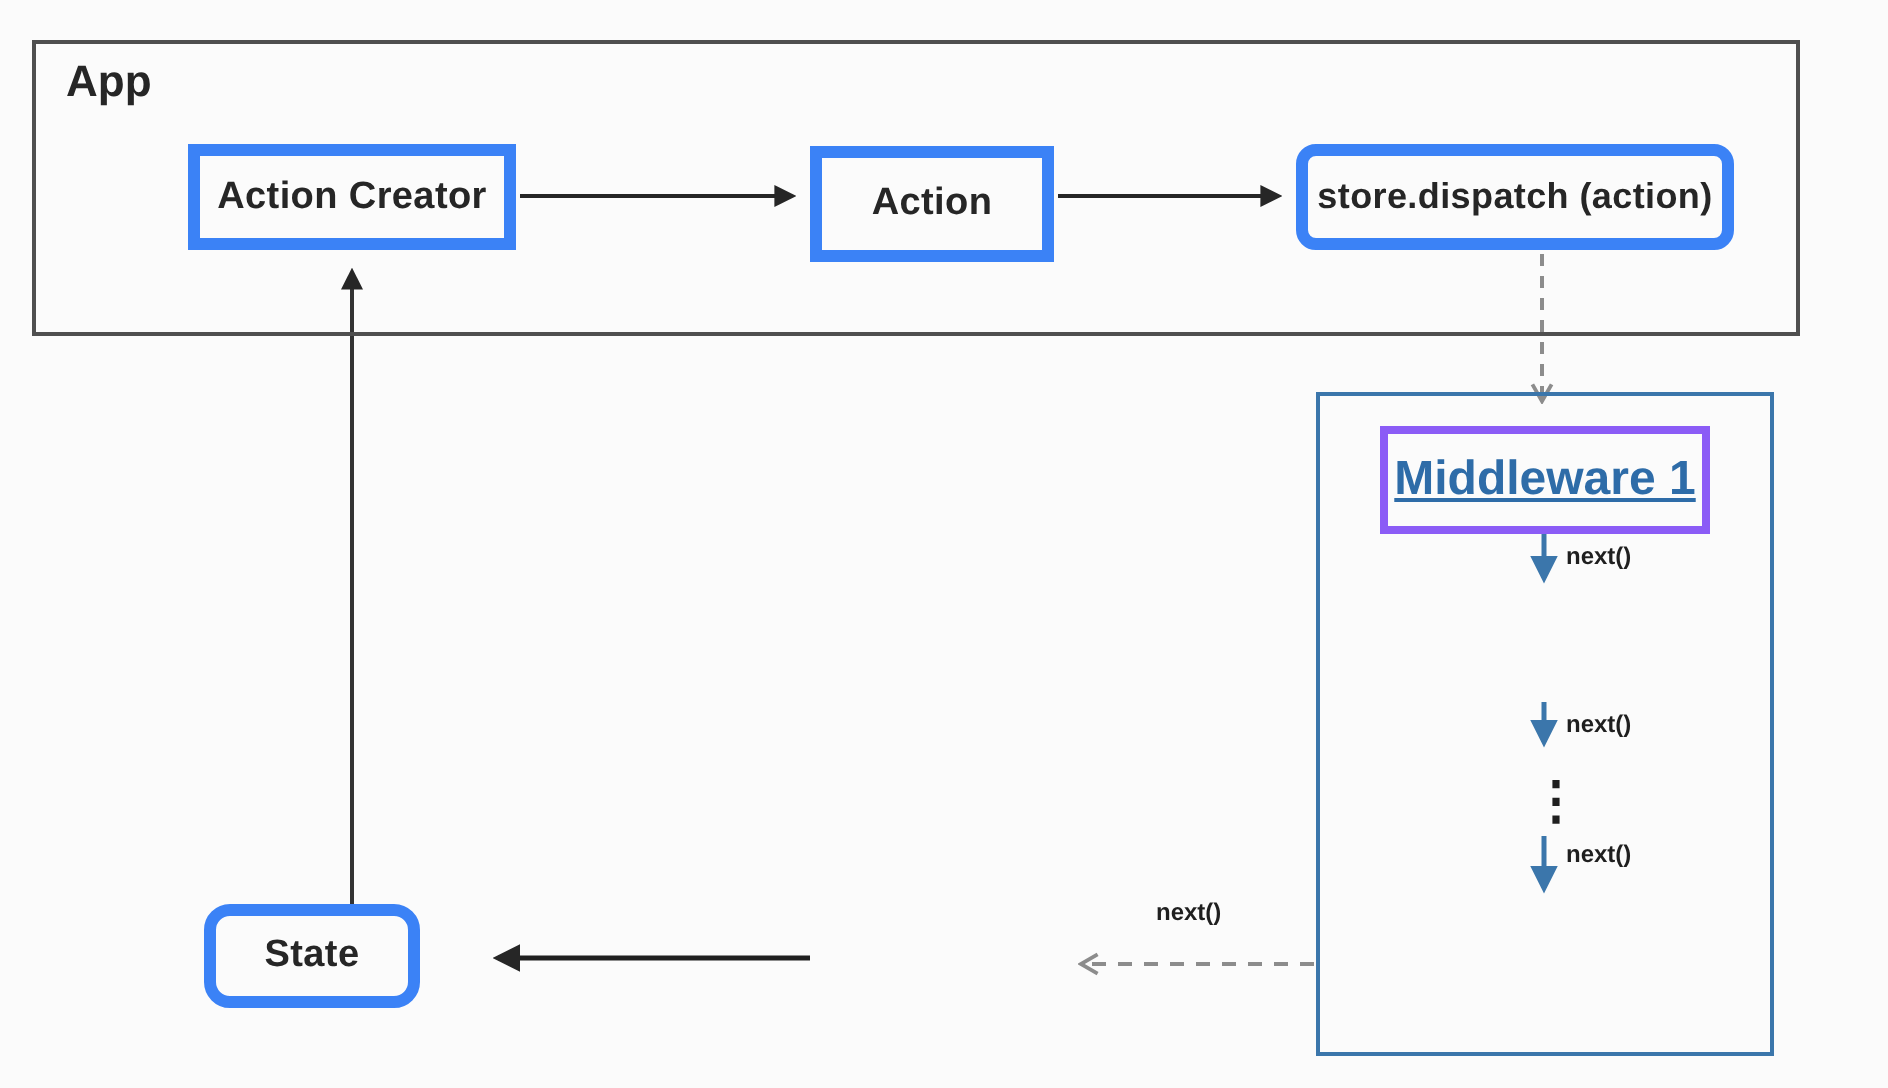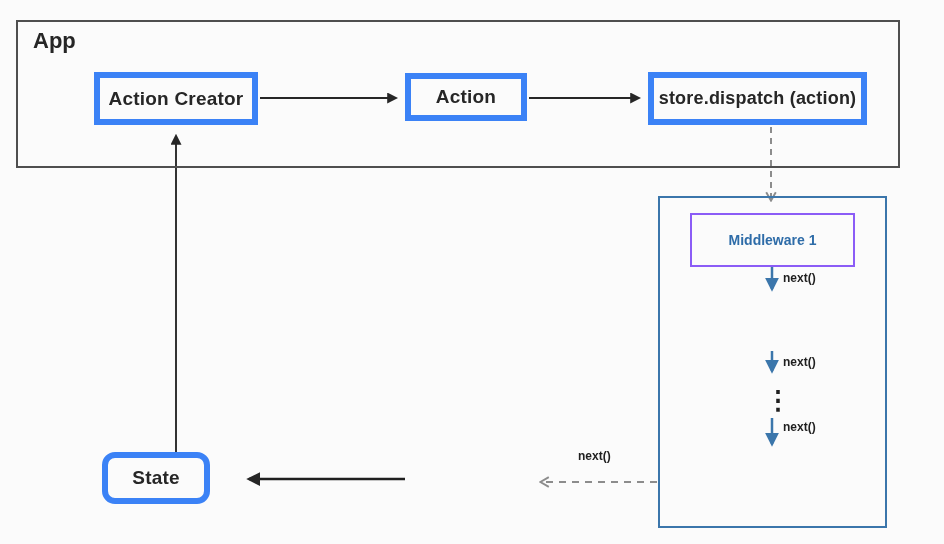--- a/index.html
+++ b/index.html
@@ -32,37 +32,38 @@
     font-weight: 700; color: #262626; font-size: 22px;
   }
   .mw-container {
     position: absolute;
     border: 2px solid #3b76ab;
     box-sizing: border-box;
     background: transparent;
   }
   .mw-box {
     position: absolute;
-    border: 2px solid #8b5cf6;
+    border: 4px solid #8b5cf6;
     background: #fbfbfb;
     display: flex; align-items: center; justify-content: center;
-    font-weight: 700; color: #2e6ca8; font-size: 14px;
+    font-weight: 700; color: #2e6ca8; font-size: 24px;
     box-sizing: border-box;
+    text-decoration: underline;
   }
   .next-label {
     position: absolute;
     font-weight: 700; color: #1f1f1f; font-size: 12px;
     white-space: nowrap;
   }
   .ellipsis {
     position: absolute;
     font-weight: 700; color: #1f1f1f; font-size: 26px;
     line-height: 1; letter-spacing: 0;
   }
-  .dispatch-box { font-size: 18px; }
+  .dispatch-box { font-size: 18px; border-radius: 10px; }
 </style>
 </head>
 <body>
 
 <div class="canvas">
 
   <svg class="arrows" viewBox="0 0 944 544">
     <defs>
       <marker id="arrow-black" viewBox="0 0 10 10" markerWidth="5.5" markerHeight="5.5" refX="8" refY="5" orient="auto">
         <path d="M0,0 L10,5 L0,10 z" fill="#262626"></path>
@@ -83,21 +84,21 @@
     <line x1="772" y1="418" x2="772" y2="444" stroke="#3b76ab" stroke-width="2.5" marker-end="url(#arrow-blue)"></line>
     <line x1="657" y1="482" x2="541" y2="482" stroke="#8c8c8c" stroke-width="2" stroke-dasharray="7 6" marker-end="url(#arrow-open-gray)"></line>
     <line x1="405" y1="479" x2="249" y2="479" stroke="#1f1f1f" stroke-width="2.5" marker-end="url(#arrow-black)"></line>
     <line x1="176" y1="452" x2="176" y2="136" stroke="#333333" stroke-width="2" marker-end="url(#arrow-black)"></line>
   </svg>
 
   <div class="container-box" style="left:16px; top:20px; width:884px; height:148px;"></div>
   <div class="app-label" style="left:33px; top:28px;">App</div>
 
   <div class="box" style="left:94px; top:72px; width:164px; height:53px;">Action Creator</div>
-  <div class="box" style="left:405px; top:73px; width:122px; height:48px;">Action</div>
+  <div class="box" style="left:405px; top:73px; width:122px; height:58px;">Action</div>
   <div class="box dispatch-box" style="left:648px; top:72px; width:219px; height:53px;">store.dispatch (action)</div>
 
   <div class="mw-container" style="left:658px; top:196px; width:229px; height:332px;"></div>
 
   <div class="mw-box" style="left:690px; top:213px; width:165px; height:54px;">Middleware 1</div>
   <div class="next-label" style="left:783px; top:271px;">next()</div>
 
   <div class="next-label" style="left:783px; top:355px;">next()</div>
 
   <div class="ellipsis" style="left:765px; top:387px;">⋮</div>

